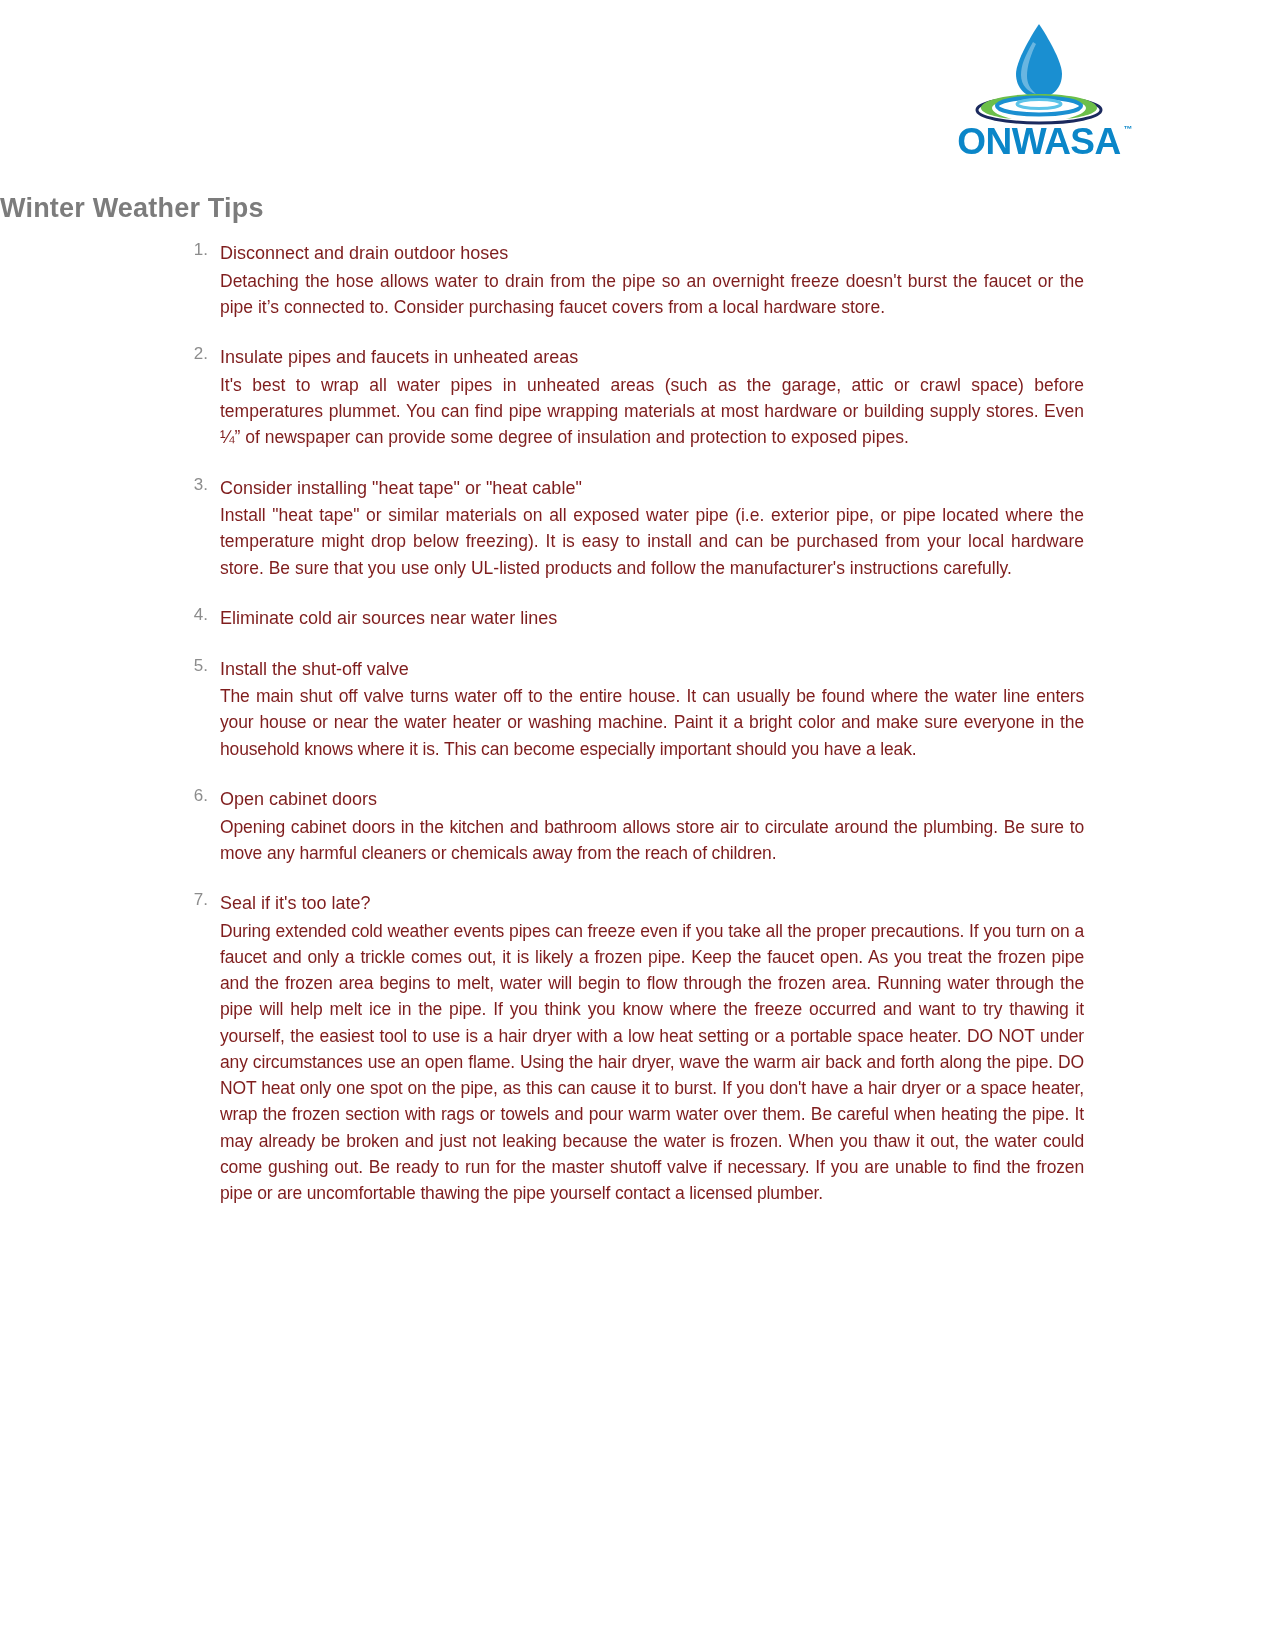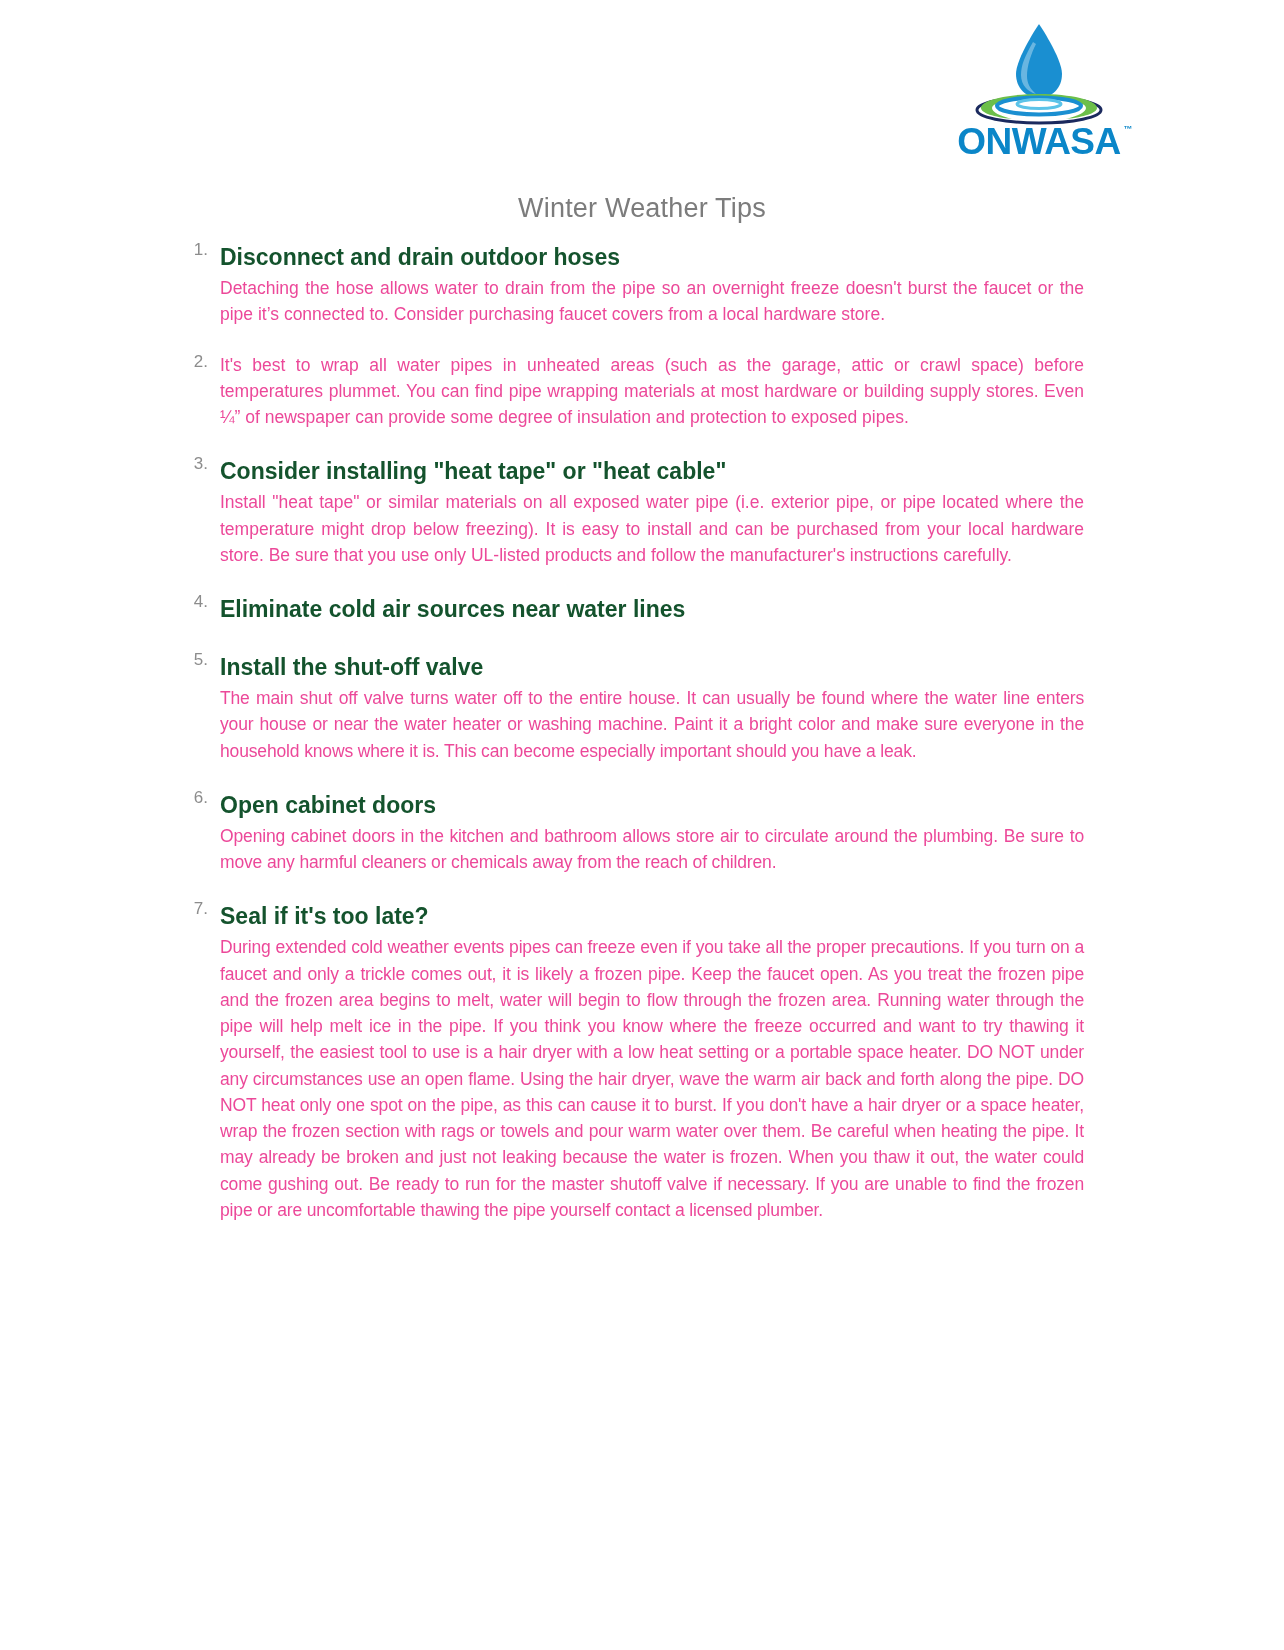--- a/index.html
+++ b/index.html
@@ -54,23 +54,22 @@
     font-weight: bold;
     color: #0b86c8;
   }
 
   
   .doc-title {
     position: absolute;
     top: 193px;
     left: 0;
     width: 1284px;
-    text-align: center;
     font-size: 27px;
-    font-weight: normal;
+    font-weight: bold;
     color: #7c7c7c;
     letter-spacing: 0.2px;
   }
 
   
   .content {
     position: absolute;
     top: 240px;
     left: 176px;
     width: 908px;
@@ -89,29 +88,29 @@
   .tip-num {
     position: absolute;
     left: 4px;
     top: 0;
     width: 28px;
     text-align: right;
     font-size: 17px;
     color: #8c8c8c;
   }
   .tip-head {
-    font-size: 23px;
-    font-weight: bold;
-    color: #14532d;
+    font-size: 18px;
+    font-weight: normal;
+    color: #7f1d1d;
     line-height: 1.48;
     margin-bottom: 1px;
   }
   .tip-body {
     font-size: 17.5px;
-    color: #ec4899;
+    color: #7f1d1d;
     line-height: 1.50;
     text-align: justify;
     text-justify: inter-word;
   }
   .tip-body.tight {
     letter-spacing: -0.15px;
   }
 </style>
 </head>
 <body>
@@ -148,20 +147,21 @@
     <ol class="tips">
 
       <li class="tip">
         <span class="tip-num">1.</span>
         <div class="tip-head">Disconnect and drain outdoor hoses</div>
         <div class="tip-body">Detaching the hose allows water to drain from the pipe so an overnight freeze doesn't burst the faucet or the pipe it’s connected to.  Consider purchasing faucet covers from a local hardware store.</div>
       </li>
 
       <li class="tip">
         <span class="tip-num">2.</span>
+        <div class="tip-head">Insulate pipes and faucets in unheated areas</div>
         <div class="tip-body">It's best to wrap all water pipes in unheated areas (such as the garage, attic or crawl space) before temperatures plummet. You can find pipe wrapping materials at most hardware or building supply stores.  Even ¼” of newspaper can provide some degree of insulation and protection to exposed pipes.</div>
       </li>
 
       <li class="tip">
         <span class="tip-num">3.</span>
         <div class="tip-head">Consider installing "heat tape" or "heat cable"</div>
         <div class="tip-body">Install "heat tape" or similar materials on all exposed water pipe (i.e. exterior pipe, or pipe located where the temperature might drop below freezing). It is easy to install and can be purchased from your local hardware store. Be sure that you use only UL-listed products and follow the manufacturer's instructions carefully.</div>
       </li>
 
       <li class="tip">

